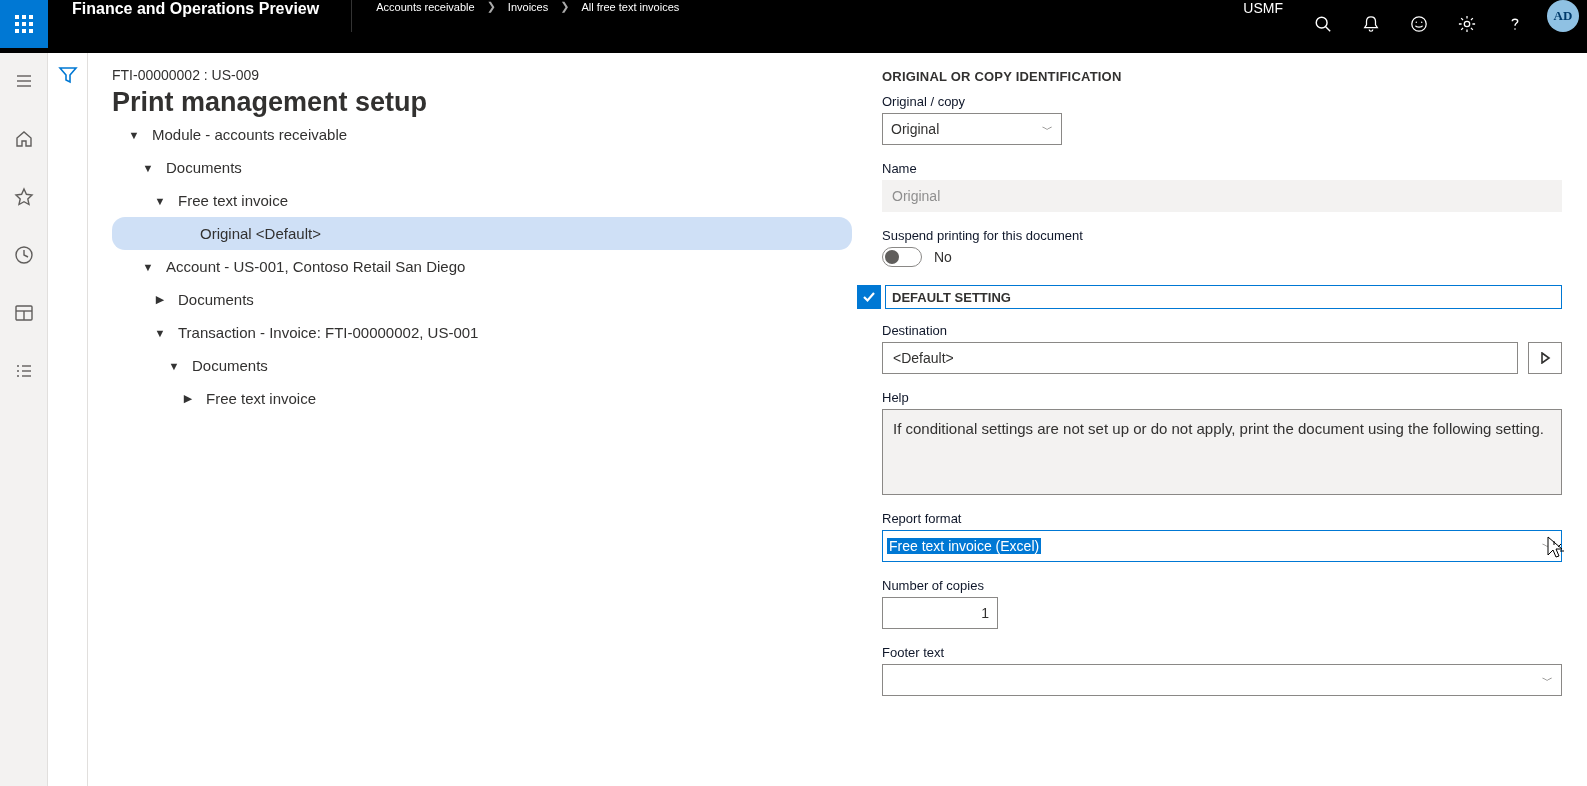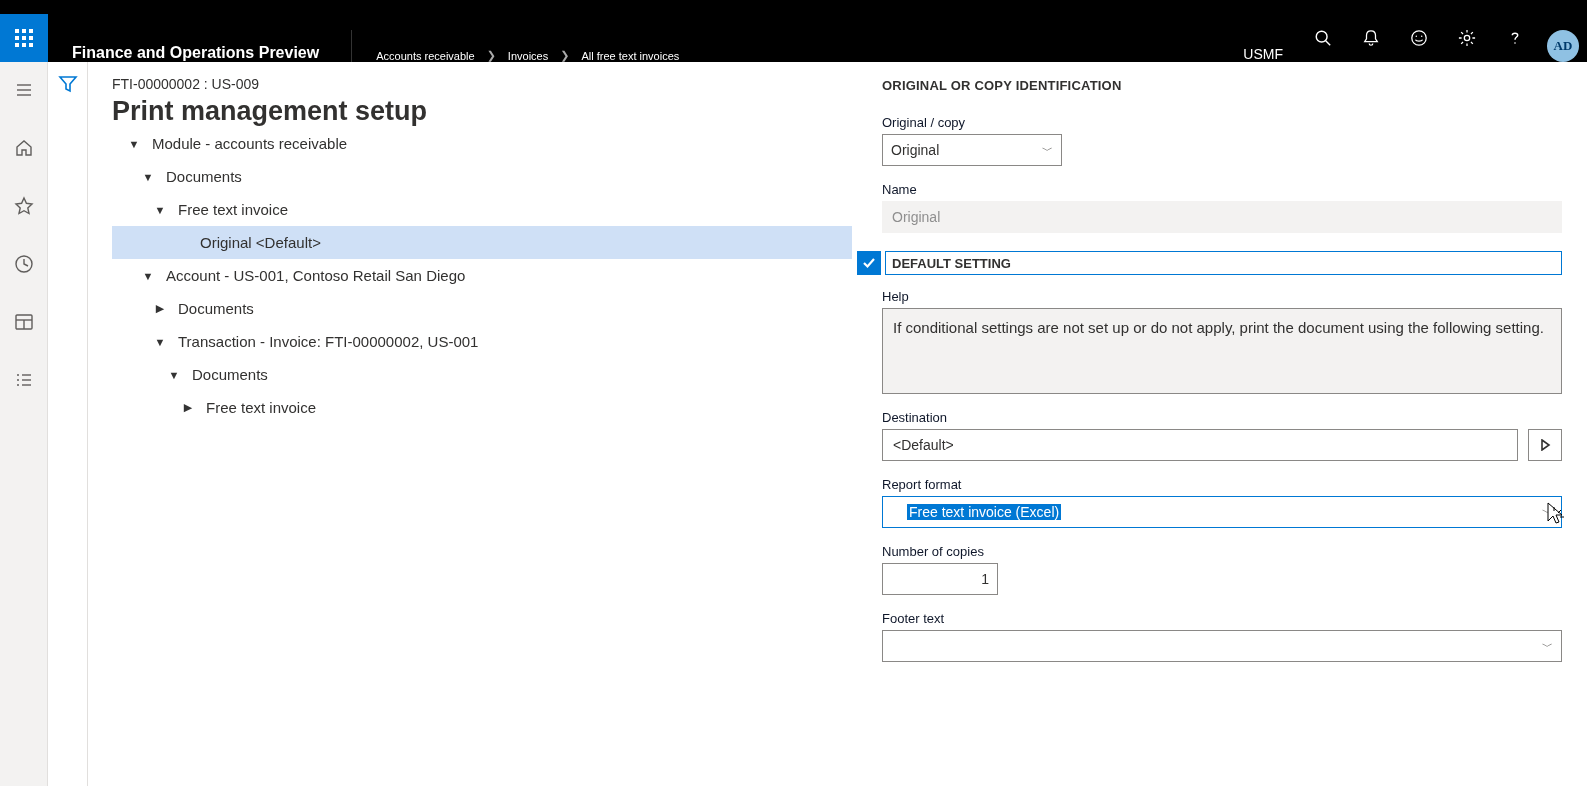--- a/index.html
+++ b/index.html
@@ -1,20 +1,20 @@
 <!DOCTYPE html>
 <html><head>
 <meta charset="utf-8">
 <style>
   * { box-sizing: border-box; margin: 0; padding: 0; }
   html, body { height: 100%; font-family: "Segoe UI", -apple-system, sans-serif; font-size: 14px; color: #323130; overflow: hidden; }
   body { display: flex; flex-direction: column; }
 
   
-  .topbar { display: flex; align-items: flex-end; height: 62px; background: #000; color: #fff; }
+  .topbar { display: flex; align-items: flex-start; height: 53px; background: #000; color: #fff; }
   .app-grid { width: 48px; height: 48px; background: #0078d4; display: flex; align-items: center; justify-content: center; cursor: pointer; }
   .app-grid svg { width: 20px; height: 20px; }
   .product-title { padding: 0 24px; font-size: 16px; font-weight: 600; }
   .divider-v { width: 1px; height: 32px; background: #333; margin: 0 8px; }
   .breadcrumbs { display: flex; align-items: center; gap: 12px; font-size: 11px; padding-left: 16px; }
   .breadcrumbs .crumb { color: #fff; cursor: pointer; }
   .breadcrumbs .chev { color: #aaa; }
   .topbar-spacer { flex: 1; }
   .company-tag { padding: 0 16px; font-size: 14px; }
   .top-icon { width: 48px; height: 48px; display: flex; align-items: center; justify-content: center; cursor: pointer; }
@@ -32,30 +32,30 @@
   .main { flex: 1; display: flex; overflow: auto; background: #fff; }
   .content-inner { display: flex; flex: 1; padding: 10px 24px 0 24px; gap: 30px; }
 
   .left-col { width: 740px; }
   .page-id { font-size: 14px; color: #323130; margin-top: 4px; }
   .page-title { font-size: 27px; font-weight: 600; margin-top: 4px; }
 
   .tree { }
   .tree-row { display: flex; align-items: center; height: 33px; font-size: 15px; cursor: pointer; }
   .tree-row .arrow { width: 16px; display: inline-flex; justify-content: center; color: #333; font-size: 11px; }
-  .tree-row.selected { background: #cfe0f6; }
+  .tree-row.selected { background: #cfe0f6; border-radius: 13px; }
   .indent-0 { padding-left: 14px; }
   .indent-1 { padding-left: 28px; }
   .indent-2 { padding-left: 40px; }
   .indent-3 { padding-left: 54px; }
   .indent-3b{ padding-left: 78px; }
   .tree-label { padding-left: 10px; }
 
   .right-col { flex: 1; padding-top: 6px; max-width: 680px; }
-  .section-title { font-size: 13px; font-weight: 700; letter-spacing: .2px; margin-bottom: 22px; }
+  .section-title { font-size: 13px; font-weight: 700; letter-spacing: .2px; margin-bottom: 10px; }
   .field-label { font-size: 13px; color: #0f172a; margin-bottom: 4px; }
   .field-group { margin-bottom: 16px; }
 
   .select-box, .text-box { width: 180px; height: 32px; border: 1px solid #8a8886; background: #fff; display: flex; align-items: center; padding: 0 8px; position: relative; }
   .select-box .caret { position: absolute; right: 8px; top: 50%; transform: translateY(-50%); pointer-events: none; color: #605e5c; font-size: 11px;}
   .name-box { width: 100%; height: 32px; background: #f3f2f1; display: flex; align-items: center; padding: 0 10px; color: #8f8f8f; }
   .toggle-row { display: flex; align-items: center; gap: 12px; }
   .toggle { width: 40px; height: 20px; border: 1px solid #8a8886; border-radius: 10px; position: relative; background: #fff; cursor: pointer; }
   .toggle .knob { position: absolute; left: 2px; top: 2px; width: 14px; height: 14px; border-radius: 50%; background: #605e5c; }
 
@@ -64,21 +64,21 @@
   .checkbox svg { width: 16px; height: 16px; stroke: #fff; stroke-width: 2.2; fill: none; }
   .default-label-box { flex: 1; height: 24px; border: 1px solid #0078d4; display: flex; align-items: center; padding: 0 6px; font-weight: 700; font-size: 13px; }
 
   .help-box { width: 100%; height: 86px; border: 1px solid #8a8886; background: #f3f2f1; padding: 8px 10px; font-size: 15px; line-height: 1.45; }
 
   .dest-row { display: flex; gap: 10px; align-items: stretch; }
   .dest-input { flex: 1; height: 32px; border: 1px solid #8a8886; padding: 0 10px; display: flex; align-items: center; }
   .dest-go { width: 34px; height: 32px; border: 1px solid #8a8886; display: flex; align-items: center; justify-content: center; cursor: pointer; }
   .dest-go svg { width: 12px; height: 12px; stroke: #323130; fill: none; stroke-width: 1.6; }
 
-  .report-box { width: 100%; height: 32px; border: 1px solid #0078d4; display: flex; align-items: center; padding: 0 24px; position: relative; }
+  .report-box { width: 100%; height: 32px; border: 1px solid #0078d4; display: flex; align-items: center; padding: 0 4px; position: relative; }
   .report-box .val { background: #0078d4; color: #fff; padding: 0 2px; }
   .report-box .caret { position: absolute; right: 8px; top: 50%; transform: translateY(-50%); color: #605e5c; font-size:11px;}
 
   .copies-box { width: 116px; height: 32px; border: 1px solid #8a8886; padding: 0 8px; display: flex; align-items: center; justify-content: flex-end; }
 
   .footer-box { width: 100%; height: 32px; border: 1px solid #8a8886; display: flex; align-items: center; padding: 0 8px; position: relative; }
   .footer-box .caret { position: absolute; right: 8px; top: 50%; transform: translateY(-50%); color: #605e5c; font-size:11px;}
 </style>
 </head>
 <body>
@@ -255,53 +255,62 @@
           </div>
         </div>
 
         <div class="field-group">
           <div class="field-label">Name</div>
           <div class="name-box">
             <span>Original</span>
           </div>
         </div>
 
+        <div class="field-group">
+          <div class="field-label">Suspend printing for this document</div>
+          <div class="toggle-row">
+            <div class="toggle">
+                <div class="knob"></div>
+              </div>
+            <span>No</span>
+          </div>
+        </div>
 
         <div class="default-row">
           <div class="checkbox">
             <svg viewBox="0 0 16 16">
                 <path d="M3 8 L6.5 11.5 L13 4"></path>
               </svg>
           </div>
           <div class="default-label-box">
             <span>DEFAULT SETTING</span>
-          </div>
-        </div>
-
-        <div class="field-group">
-          <div class="field-label">Help</div>
-          <div class="help-box">
-            <span>If conditional settings are not set up or do not apply, print the document using the following setting.</span>
           </div>
         </div>
 
         <div class="field-group">
           <div class="field-label">Destination</div>
           <div class="dest-row">
             <div class="dest-input">
               <span>&lt;Default&gt;</span>
             </div>
             <div class="dest-go">
               <svg viewBox="0 0 12 12">
                   <path d="M3 1 L10 6 L3 11 Z"></path>
                 </svg>
             </div>
           </div>
         </div>
 
+        <div class="field-group">
+          <div class="field-label">Help</div>
+          <div class="help-box">
+            <span>If conditional settings are not set up or do not apply, print the document using the following setting.</span>
+          </div>
+        </div>
+
         <div class="field-group" style="position:relative">
           <div class="field-label">Report format</div>
           <div class="report-box">
             <span class="val">Free text invoice (Excel)</span>
             <span class="caret">﹀</span>
           </div>
           <svg style="position:absolute; right:-4px; top:24px; width:22px; height:28px;" viewBox="0 0 22 28">
              <path d="M4 2 L4 20 L9 15 L12 22 L15 21 L12 14 L18 14 Z" fill="#fff" stroke="#000" stroke-width="1"></path>
              <path d="M14 4 L14 0 M18 6 L21 3 M20 10 L24 10" stroke="#000" stroke-width="1" fill="none" transform="translate(-4,6)"></path>
           </svg>

